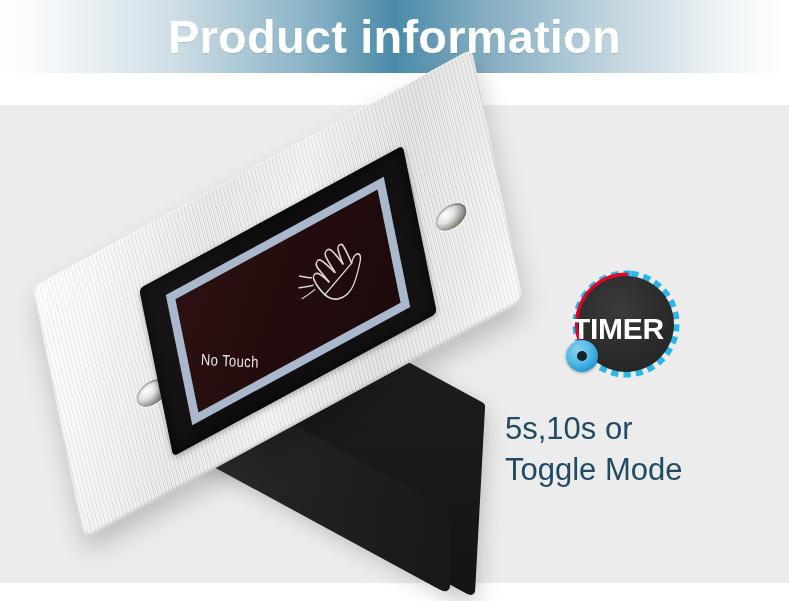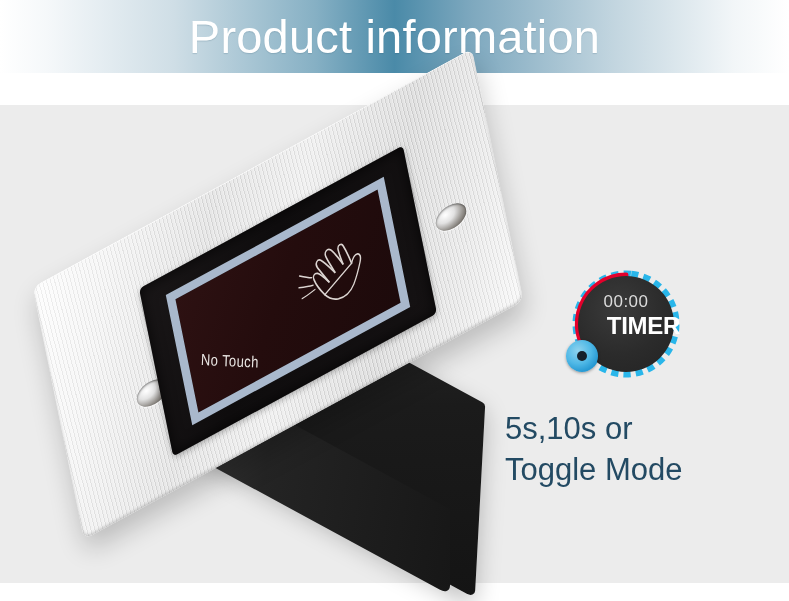--- a/index.html
+++ b/index.html
@@ -36,21 +36,21 @@
   #page-title {
     position: absolute;
     left: 0; top: 0;
     width: 789px;
     height: 73px;
     display: flex;
     align-items: center;
     justify-content: center;
     color: #ffffff;
     font-size: 47px;
-    font-weight: 400;
+    font-weight: 700;
     letter-spacing: 0.2px;
     line-height: 1;
     white-space: nowrap;
     text-shadow: 0 1px 1px rgba(40,80,100,0.18);
   }
 
   
   #body-panel {
     position: absolute;
     left: 0; top: 105px;
@@ -207,23 +207,23 @@
     text-align: center;
     color: #dcdcdc;
     font-size: 17px;
     font-weight: 400;
     letter-spacing: 0.5px;
   }
   #timer-word {
     position: absolute;
     left: 0; top: 42px;
     width: 108px;
-    text-align: right;
+    text-align: left;
     color: #ffffff;
-    font-size: 24px;
+    font-size: 30px;
     font-weight: bold;
     letter-spacing: -0.3px;
   }
 
   
   #timer-caption {
     position: absolute;
     left: 505px; top: 408px;
     width: 284px;
     color: #234a63;
@@ -274,21 +274,20 @@
       </div>
     </div>
   </div>
 
   <div id="timer-badge">
     <svg width="108" height="108" viewBox="0 0 108 108" style="position:absolute;left:0;top:0;">
       <circle cx="54" cy="54" r="49" fill="none" stroke="#29b6ea" stroke-width="9" stroke-dasharray="7 5" stroke-dashoffset="0" transform="rotate(-84 54 54)"></circle>
       <path d="M54 5 A49 49 0 0 0 20 89" fill="none" stroke="#e4002b" stroke-width="5" stroke-linecap="round"></path>
     </svg>
     <div id="timer-face"></div>
-    <div id="timer-time">00:00</div>
     <div id="timer-word">TIMER</div>
     <div id="timer-dial-knob"></div>
   </div>
 
   <div id="timer-caption">
     <span class="cap-line">5s,10s or</span>
     <span class="cap-line">Toggle Mode</span>
   </div>
 
 </div>

